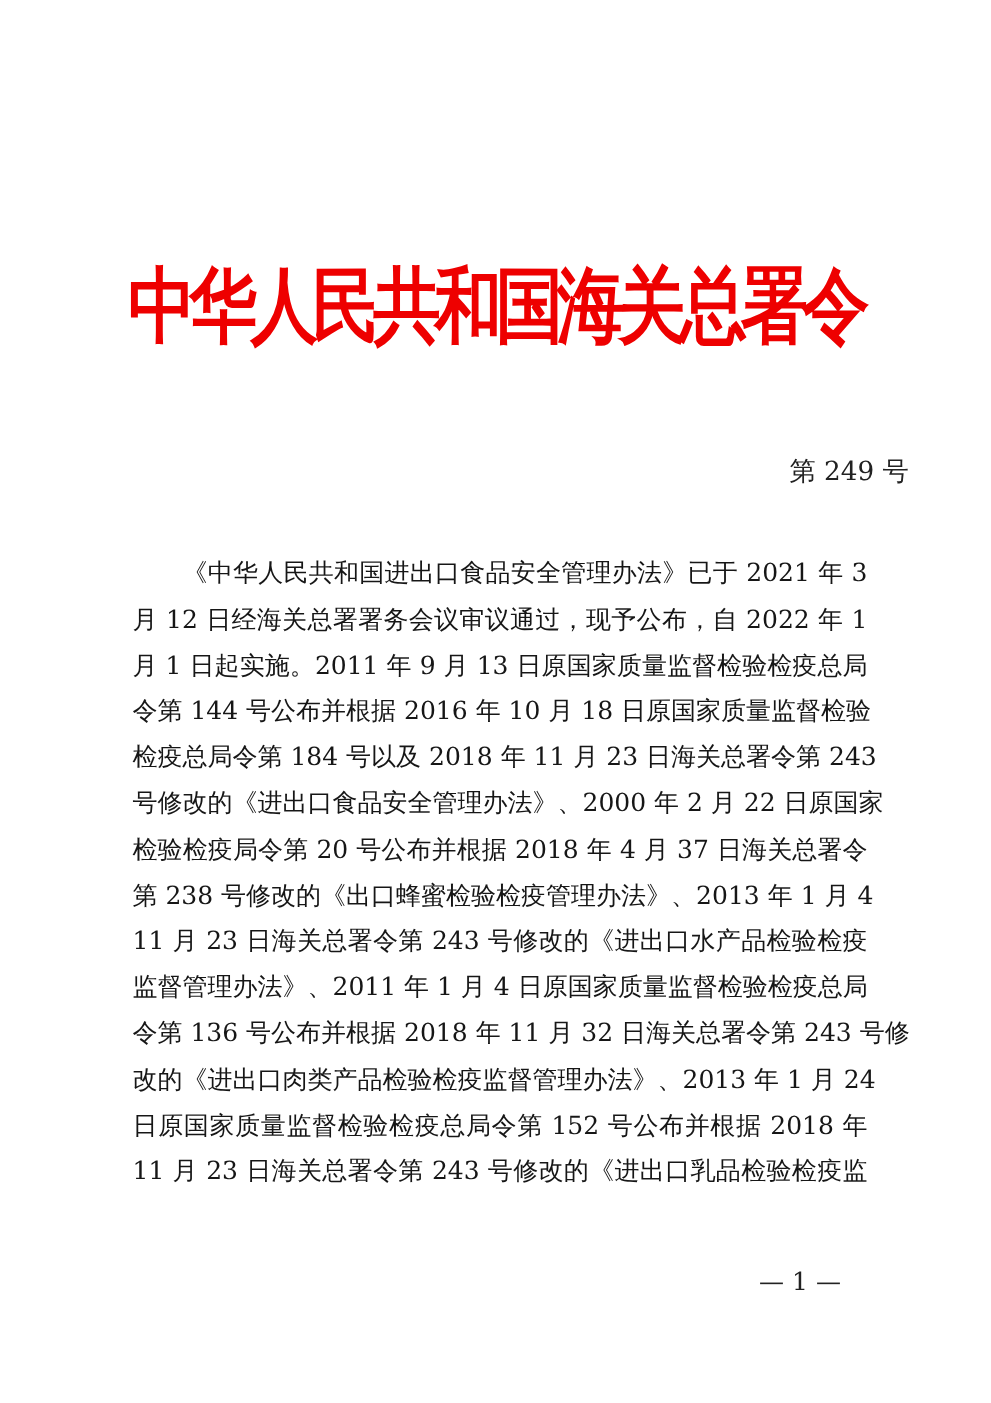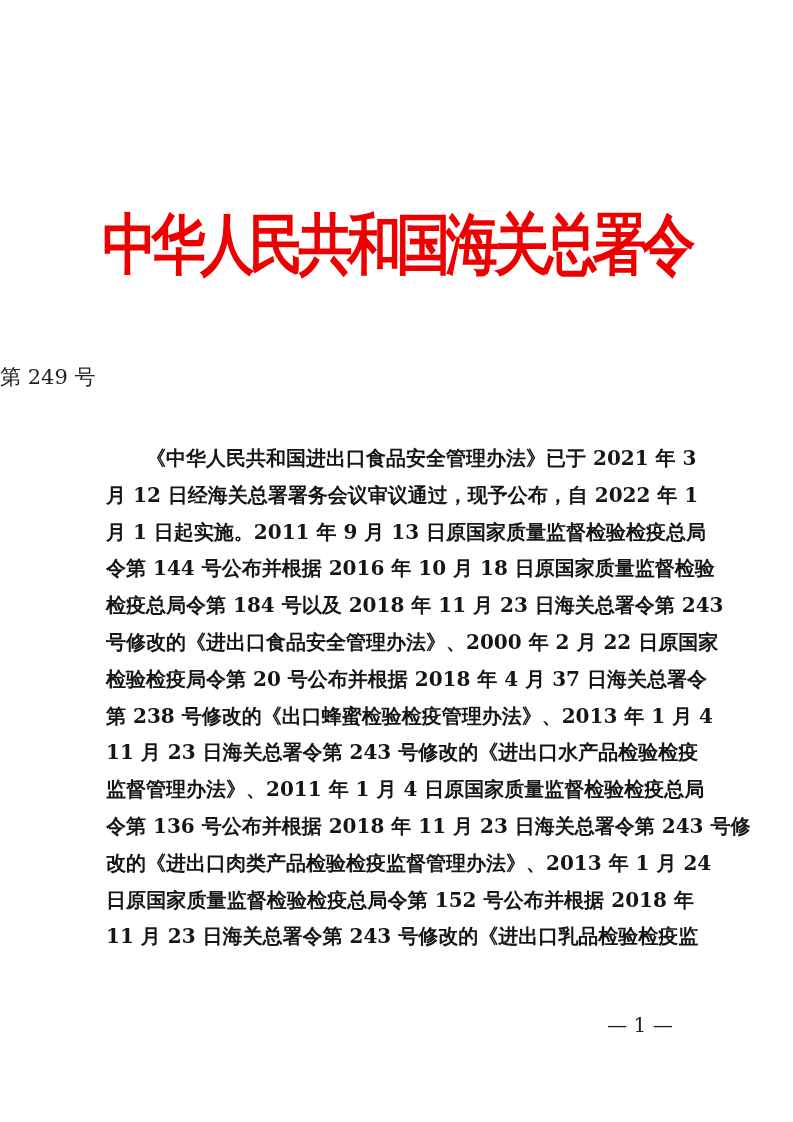--- a/index.html
+++ b/index.html
@@ -29,40 +29,39 @@
       letter-spacing: -5px;
       transform: scaleY(1.22);
       transform-origin: center;
       white-space: nowrap;
     }
     .order-number {
       position: absolute;
       left: 0;
       width: 727px;
       top: 362px;
-      text-align: left;
+      text-align: right;
       font-size: 21px;
       line-height: 30px;
       color: #222222;
     }
     .body-lines {
       position: absolute;
       left: 106px;
       top: 440px;
       width: 588px;
     }
     .body-line {
       height: 36.8px;
       font-size: 20px;
       line-height: 36.8px;
       white-space: nowrap;
       text-align: justify;
       text-align-last: justify;
       color: #161616;
-      font-weight: bold;
     }
     .body-line.indent {
       padding-left: 40px;
     }
     .page-number {
       position: absolute;
       left: 600px;
       top: 1010px;
       width: 80px;
       text-align: center;
@@ -83,19 +82,19 @@
   <div class="body-line indent">《中华人民共和国进出口食品安全管理办法》已于 2021 年 3</div>
   <div class="body-line">月 12 日经海关总署署务会议审议通过，现予公布，自 2022 年 1</div>
   <div class="body-line">月 1 日起实施。2011 年 9 月 13 日原国家质量监督检验检疫总局</div>
   <div class="body-line">令第 144 号公布并根据 2016 年 10 月 18 日原国家质量监督检验</div>
   <div class="body-line">检疫总局令第 184 号以及 2018 年 11 月 23 日海关总署令第 243</div>
   <div class="body-line">号修改的《进出口食品安全管理办法》、2000 年 2 月 22 日原国家</div>
   <div class="body-line">检验检疫局令第 20 号公布并根据 2018 年 4 月 37 日海关总署令</div>
   <div class="body-line">第 238 号修改的《出口蜂蜜检验检疫管理办法》、2013 年 1 月 4</div>
   <div class="body-line">11 月 23 日海关总署令第 243 号修改的《进出口水产品检验检疫</div>
   <div class="body-line">监督管理办法》、2011 年 1 月 4 日原国家质量监督检验检疫总局</div>
-  <div class="body-line">令第 136 号公布并根据 2018 年 11 月 23 日海关总署令第 243 号修</div>
+  <div class="body-line">令第 136 号公布并根据 2018 年 11 月 32 日海关总署令第 243 号修</div>
   <div class="body-line">改的《进出口肉类产品检验检疫监督管理办法》、2013 年 1 月 24</div>
   <div class="body-line">日原国家质量监督检验检疫总局令第 152 号公布并根据 2018 年</div>
   <div class="body-line">11 月 23 日海关总署令第 243 号修改的《进出口乳品检验检疫监</div>
 </div>
 
 <div class="page-number">— 1 —</div>
 
 </body></html>

